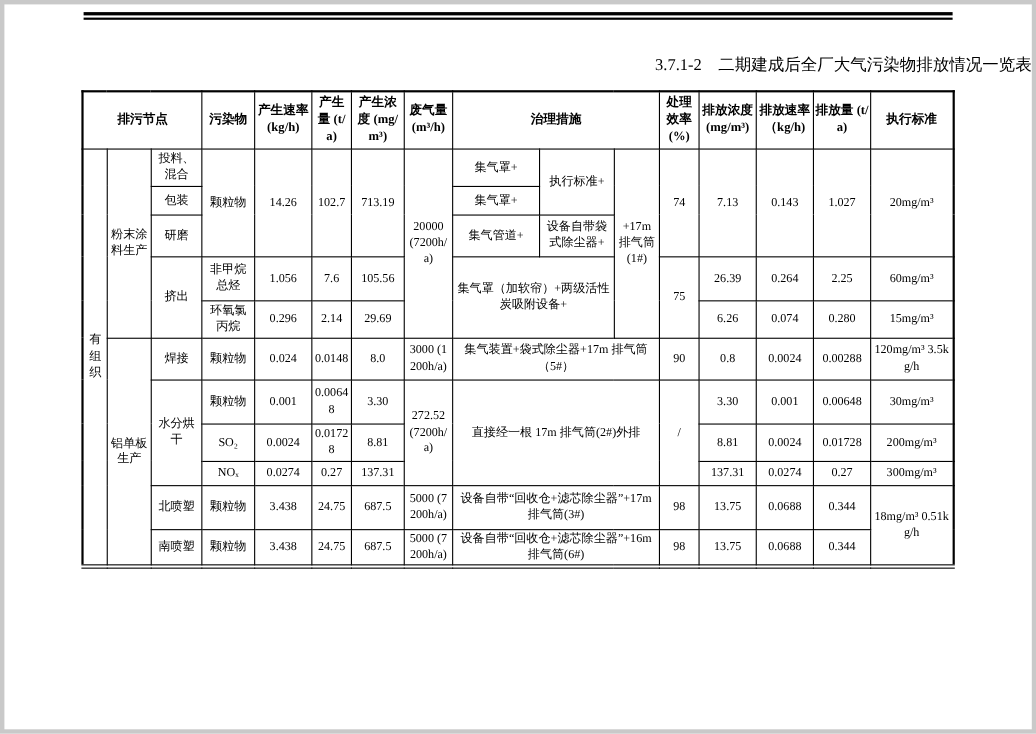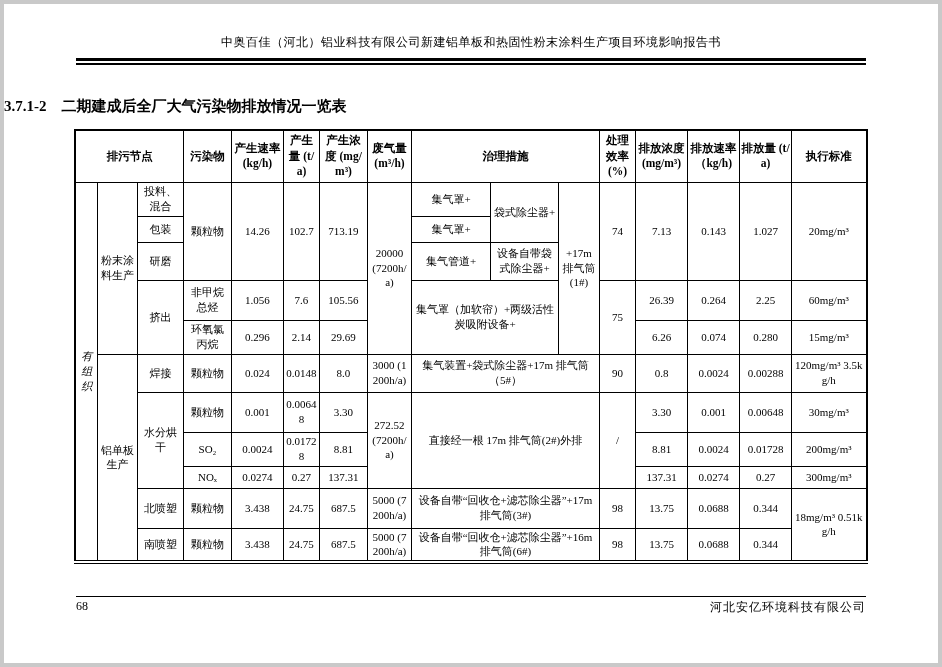--- a/index.html
+++ b/index.html
@@ -21,22 +21,22 @@
     margin: 30px 72px 0 72px;
     text-align: center;
     font-size: 12px;
     letter-spacing: 0.5px;
   }
   .header-rules { margin: 7px 72px 0 72px; }
   .rule-thick { height: 3px; background: #000; }
   .rule-thin  { height: 2px; background: #000; margin-top: 2px; }
   .table-caption {
     margin-top: 32px;
-    text-align: left;
-    font-weight: bold;
+    text-align: right;
+    font-weight: normal;
     font-size: 15px;
   }
   table.emissions {
     margin: 13px auto 0 auto;
     border-collapse: collapse;
     table-layout: fixed;
     width: 791px;
     border: 2px solid #000;
     border-bottom: 4px double #000;
   }
@@ -48,38 +48,37 @@
     font-size: 11px;
     line-height: 1.35;
     word-break: break-all;
     overflow: hidden;
   }
   table.emissions th {
     font-weight: bold;
     font-size: 11.5px;
     padding: 2px 1px;
   }
-  .vtext { padding: 0 !important; line-height: 1.6; font-style: italic; }
+  .vtext { padding: 0 !important; line-height: 1.6; }
   .footer {
     position: absolute;
     left: 72px; right: 72px;
     top: 592px;
     border-top: 1px solid #000;
     padding-top: 2px;
     font-size: 12px;
   }
   .footer .pagenum { float: left; }
   .footer .company { float: right; font-size: 12px; letter-spacing: 1px; }
 </style>
 </head>
 <body>
 
 <div class="page">
 
-  <div class="doc-header">中奥百佳（河北）铝业科技有限公司新建铝单板和热固性粉末涂料生产项目环境影响报告书</div>
   <div class="header-rules">
     <div class="rule-thick"></div>
     <div class="rule-thin"></div>
   </div>
 
   <div class="table-caption">3.7.1-2　二期建成后全厂大气污染物排放情况一览表</div>
 
   <table class="emissions">
     <colgroup>
       <col style="width:22px">
@@ -118,21 +117,21 @@
     <tr style="height:34px">
       <td rowspan="11" class="vtext">有组织</td>
       <td rowspan="5">粉末涂料生产</td>
       <td>投料、混合</td>
       <td rowspan="3">颗粒物</td>
       <td rowspan="3">14.26</td>
       <td rowspan="3">102.7</td>
       <td rowspan="3">713.19</td>
       <td rowspan="5">20000 (7200h/a)</td>
       <td>集气罩+</td>
-      <td rowspan="2">袋式除尘器+</td>
+      <td rowspan="2">执行标准+</td>
       <td rowspan="5">+17m 排气筒(1#)</td>
       <td rowspan="3">74</td>
       <td rowspan="3">7.13</td>
       <td rowspan="3">0.143</td>
       <td rowspan="3">1.027</td>
       <td rowspan="3">20mg/m³</td>
     </tr>
 
     <tr style="height:26px">
       <td>包装</td>
@@ -247,18 +246,14 @@
       <td>5000 (7200h/a)</td>
       <td colspan="3">设备自带“回收仓+滤芯除尘器”+16m 排气筒(6#)</td>
       <td>98</td>
       <td>13.75</td>
       <td>0.0688</td>
       <td>0.344</td>
     </tr>
   </tbody>
     </table>
 
-  <div class="footer">
-    <span class="pagenum">68</span>
-    <span class="company">河北安亿环境科技有限公司</span>
-  </div>
 
 </div>
 
 </body></html>

